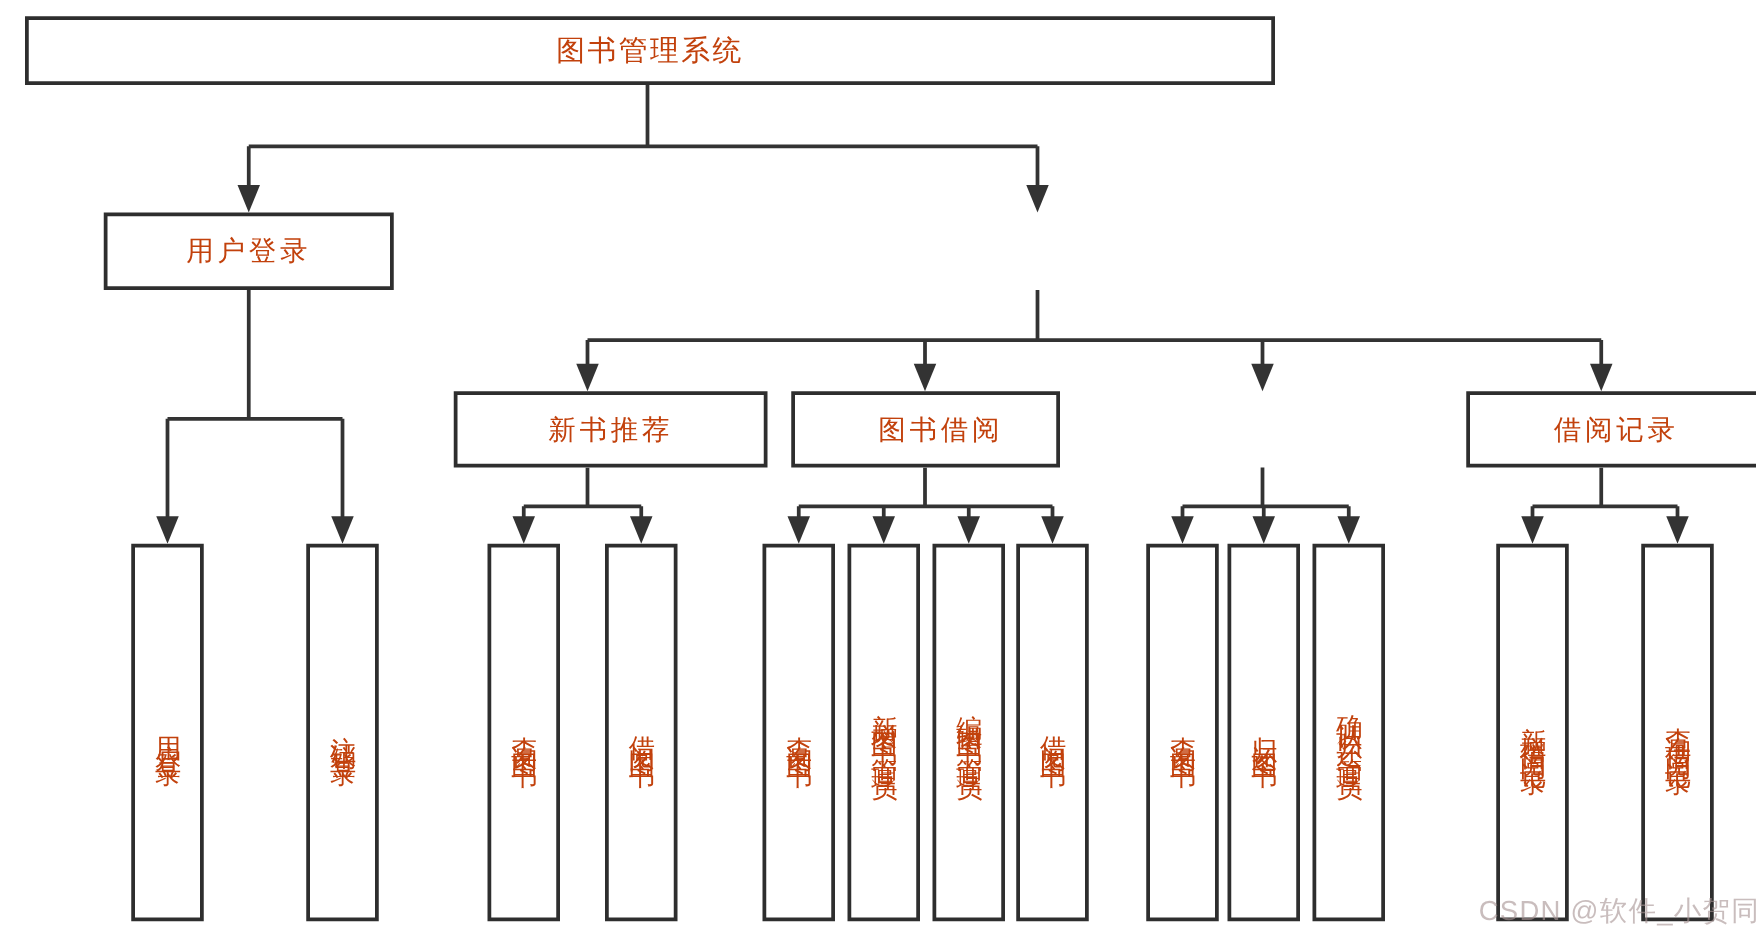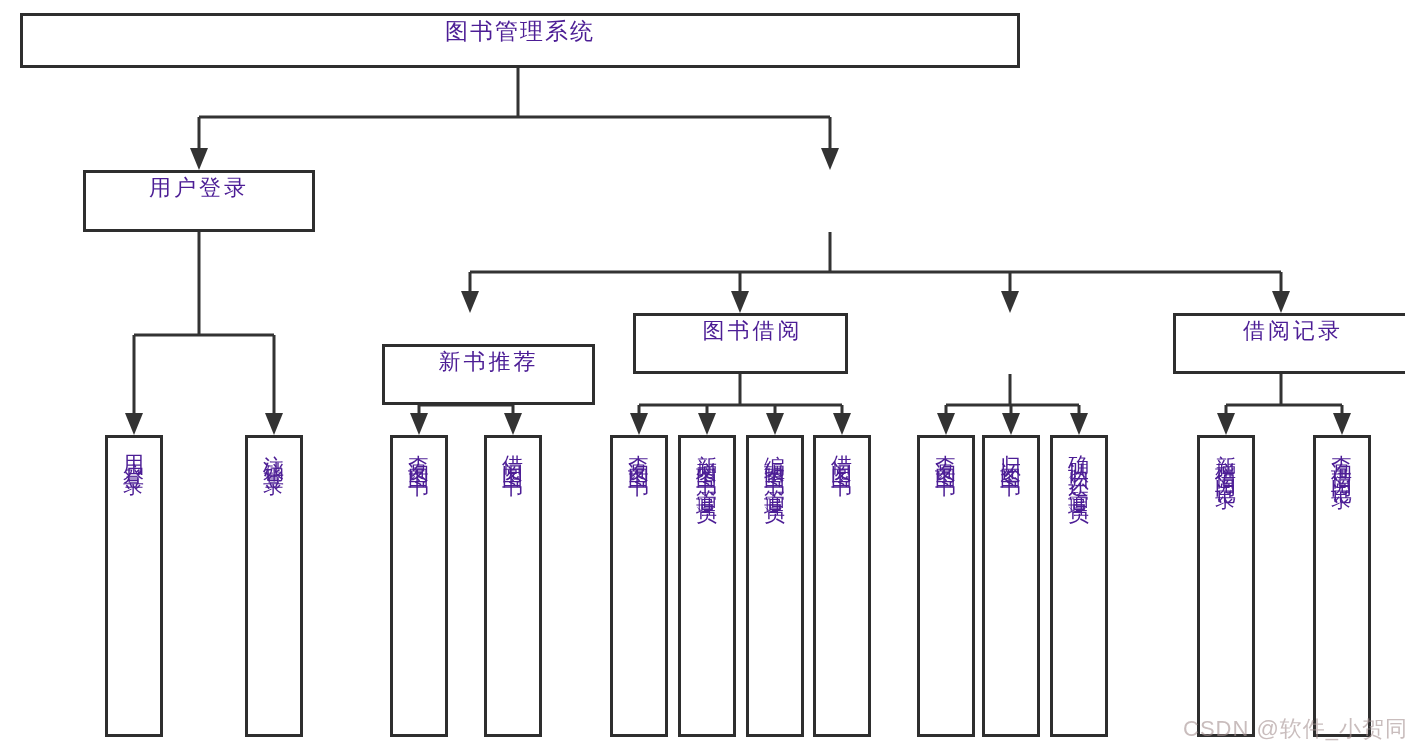--- a/index.html
+++ b/index.html
@@ -3,22 +3,22 @@
 <meta charset="utf-8">
 <style>
   html,body{margin:0;padding:0;background:#ffffff;}
   .stage{
     position:relative;width:1405px;height:747px;background:#ffffff;
     font-family:"Liberation Sans",sans-serif;overflow:hidden;
   }
   .stage svg{position:absolute;left:0;top:0;}
   .box{
     position:absolute;box-sizing:border-box;background:#ffffff;
-    border:3px solid #2e2e2e;display:flex;justify-content:center;
-    color:#4c1d95;
+    border:3px solid #2e2e2e;display:flex;align-items:center;justify-content:center;
+    color:#c2410c;
   }
   .hbox span{font-size:22px;letter-spacing:3px;white-space:nowrap;}
   .root span{font-size:23px;letter-spacing:2px;}
   .vbox span{
     writing-mode:vertical-rl;text-orientation:mixed;white-space:nowrap;
     font-size:21px;letter-spacing:7px;line-height:1;
   }
   .watermark{
     position:absolute;left:1183px;top:714px;width:222px;
     font-size:22px;letter-spacing:1px;color:rgba(168,148,148,0.62);
@@ -71,21 +71,21 @@
   </svg>
 
   <div class="box hbox root" style="left:20px;top:13px;width:1000px;height:55px;">
     <span>图书管理系统</span>
   </div>
 
   <div class="box hbox" style="left:83px;top:170px;width:232px;height:62px;">
     <span>用户登录</span>
   </div>
 
-  <div class="box hbox" style="left:382px;top:313px;width:213px;height:61px;margin-top:31px;">
+  <div class="box hbox" style="left:363px;top:313px;width:251px;height:61px;">
     <span>新书推荐</span>
   </div>
   <div class="box hbox" style="left:633px;top:313px;width:215px;height:61px;padding-left:24px;">
     <span>图书借阅</span>
   </div>
   <div class="box hbox" style="left:1173px;top:313px;width:240px;height:61px;font-family:Liberation Serif, serif;">
     <span>借阅记录</span>
   </div>
 
   <div class="box vbox" style="left:105px;top:435px;width:58px;height:302px;">

